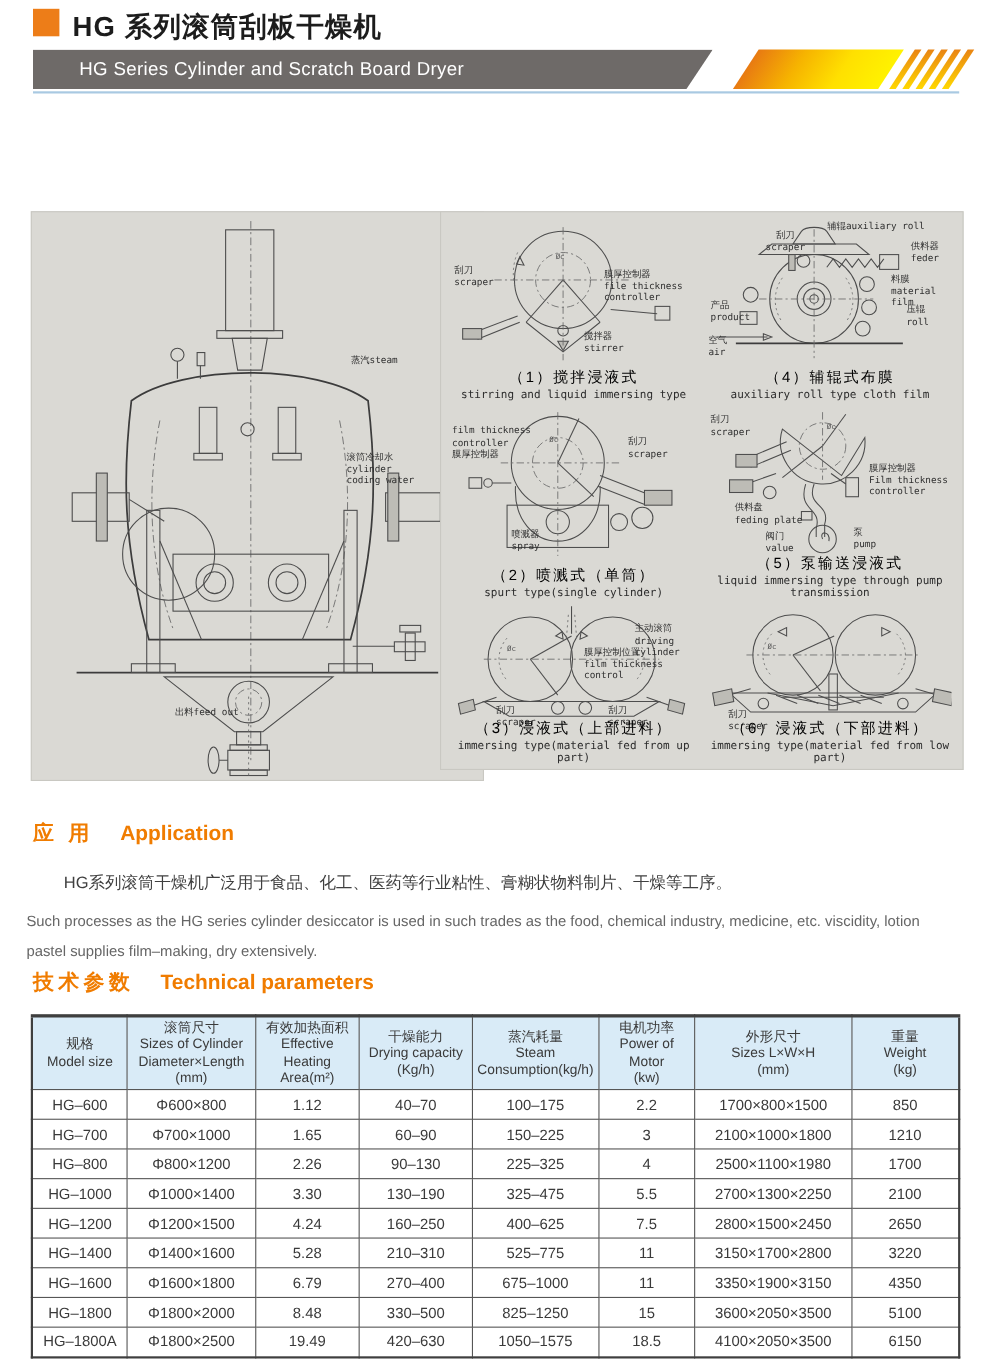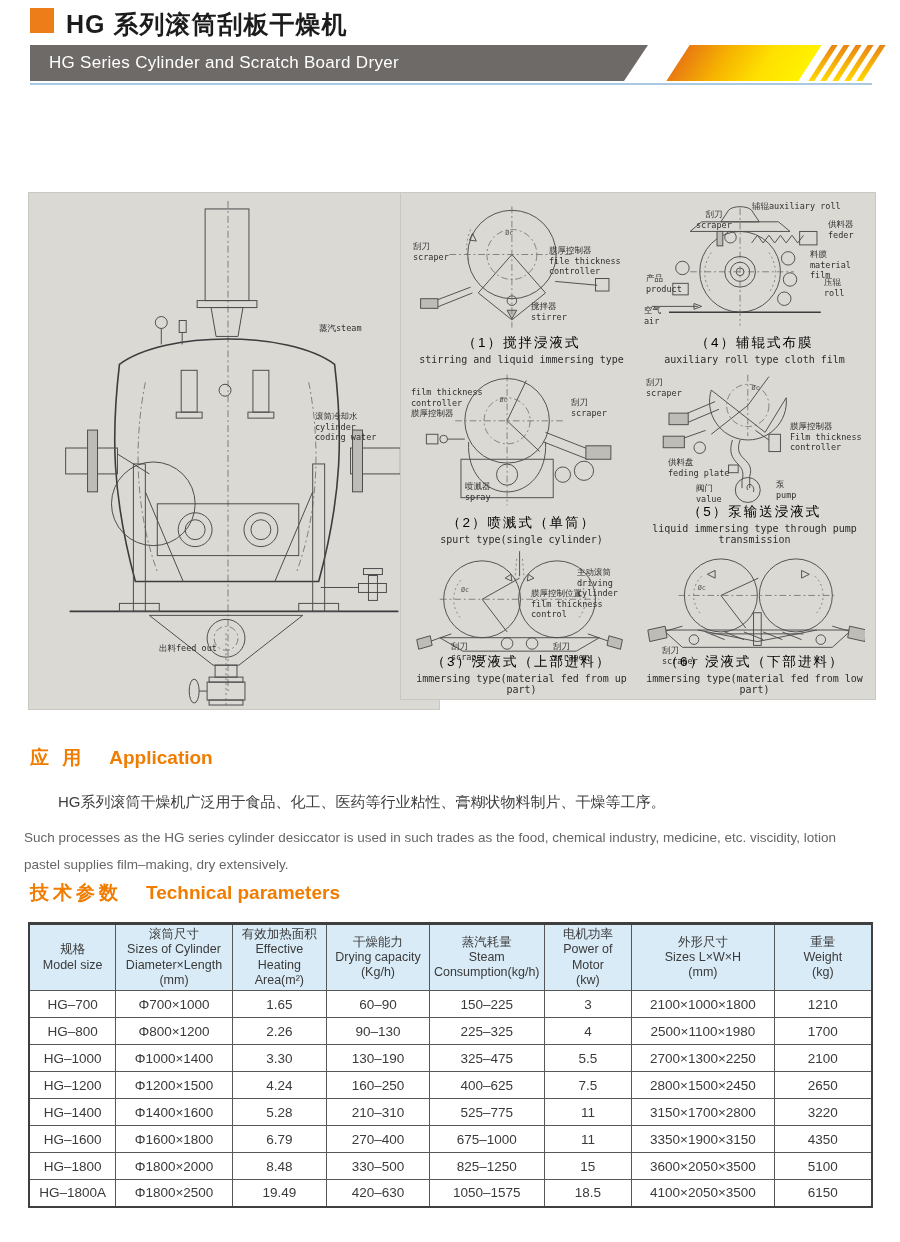--- a/index.html
+++ b/index.html
@@ -12,21 +12,21 @@
   .hdr { padding-top:8px; }
   .hdr-title-row { display:flex; margin:0 0 4px 30px; }
   .hdr-square { width:24px; height:25px; background:#ed7d18; margin-right:12px; }
   .hdr-title { font-size:25px; font-weight:bold; color:#1c1c1c; letter-spacing:1px; }
   .banner { position:relative; height:36px; margin:0 28px 0 30px; }
   .banner-gray {
     position:absolute; left:0; top:0; width:618px; height:36px; background:#6e6a68;
     clip-path:polygon(0 0,100% 0,calc(100% - 24px) 100%,0 100%);
     display:flex; align-items:center;
   }
-  .banner-sub { color:#ffffff; font-size:17px; padding-left:19px; letter-spacing:.3px; }
+  .banner-sub { color:#ffffff; font-size:17px; padding-left:42px; letter-spacing:.3px; }
   .banner-grad {
     position:absolute; left:648px; top:0; width:132px; height:36px;
     background:linear-gradient(to right,#e87a12,#f6b300,#ffe000,#fff200);
     transform:skewX(-33deg);
   }
   .banner-stripes { position:absolute; left:790px; top:0; height:36px; display:flex; gap:6px; }
   .banner-stripes i { display:block; width:6px; height:36px; transform:skewX(-33deg);
     background:linear-gradient(to bottom,#e98413,#ffd800); }
   .rule-blue { height:2px; background:#a9c9e2; margin:2px 28px 0 30px; }
   
@@ -459,20 +459,30 @@
           <th>外形尺寸
 Sizes L×W×H
 (mm)</th>
           <th>重量
 Weight
 (kg)</th>
         </tr>
     </thead>
     <tbody>
         <tr>
+          <td>HG–600</td>
+          <td>Φ600×800</td>
+          <td>1.12</td>
+          <td>40–70</td>
+          <td>100–175</td>
+          <td>2.2</td>
+          <td>1700×800×1500</td>
+          <td>850</td>
+        </tr>
+        <tr>
           <td>HG–700</td>
           <td>Φ700×1000</td>
           <td>1.65</td>
           <td>60–90</td>
           <td>150–225</td>
           <td>3</td>
           <td>2100×1000×1800</td>
           <td>1210</td>
         </tr>
         <tr>

